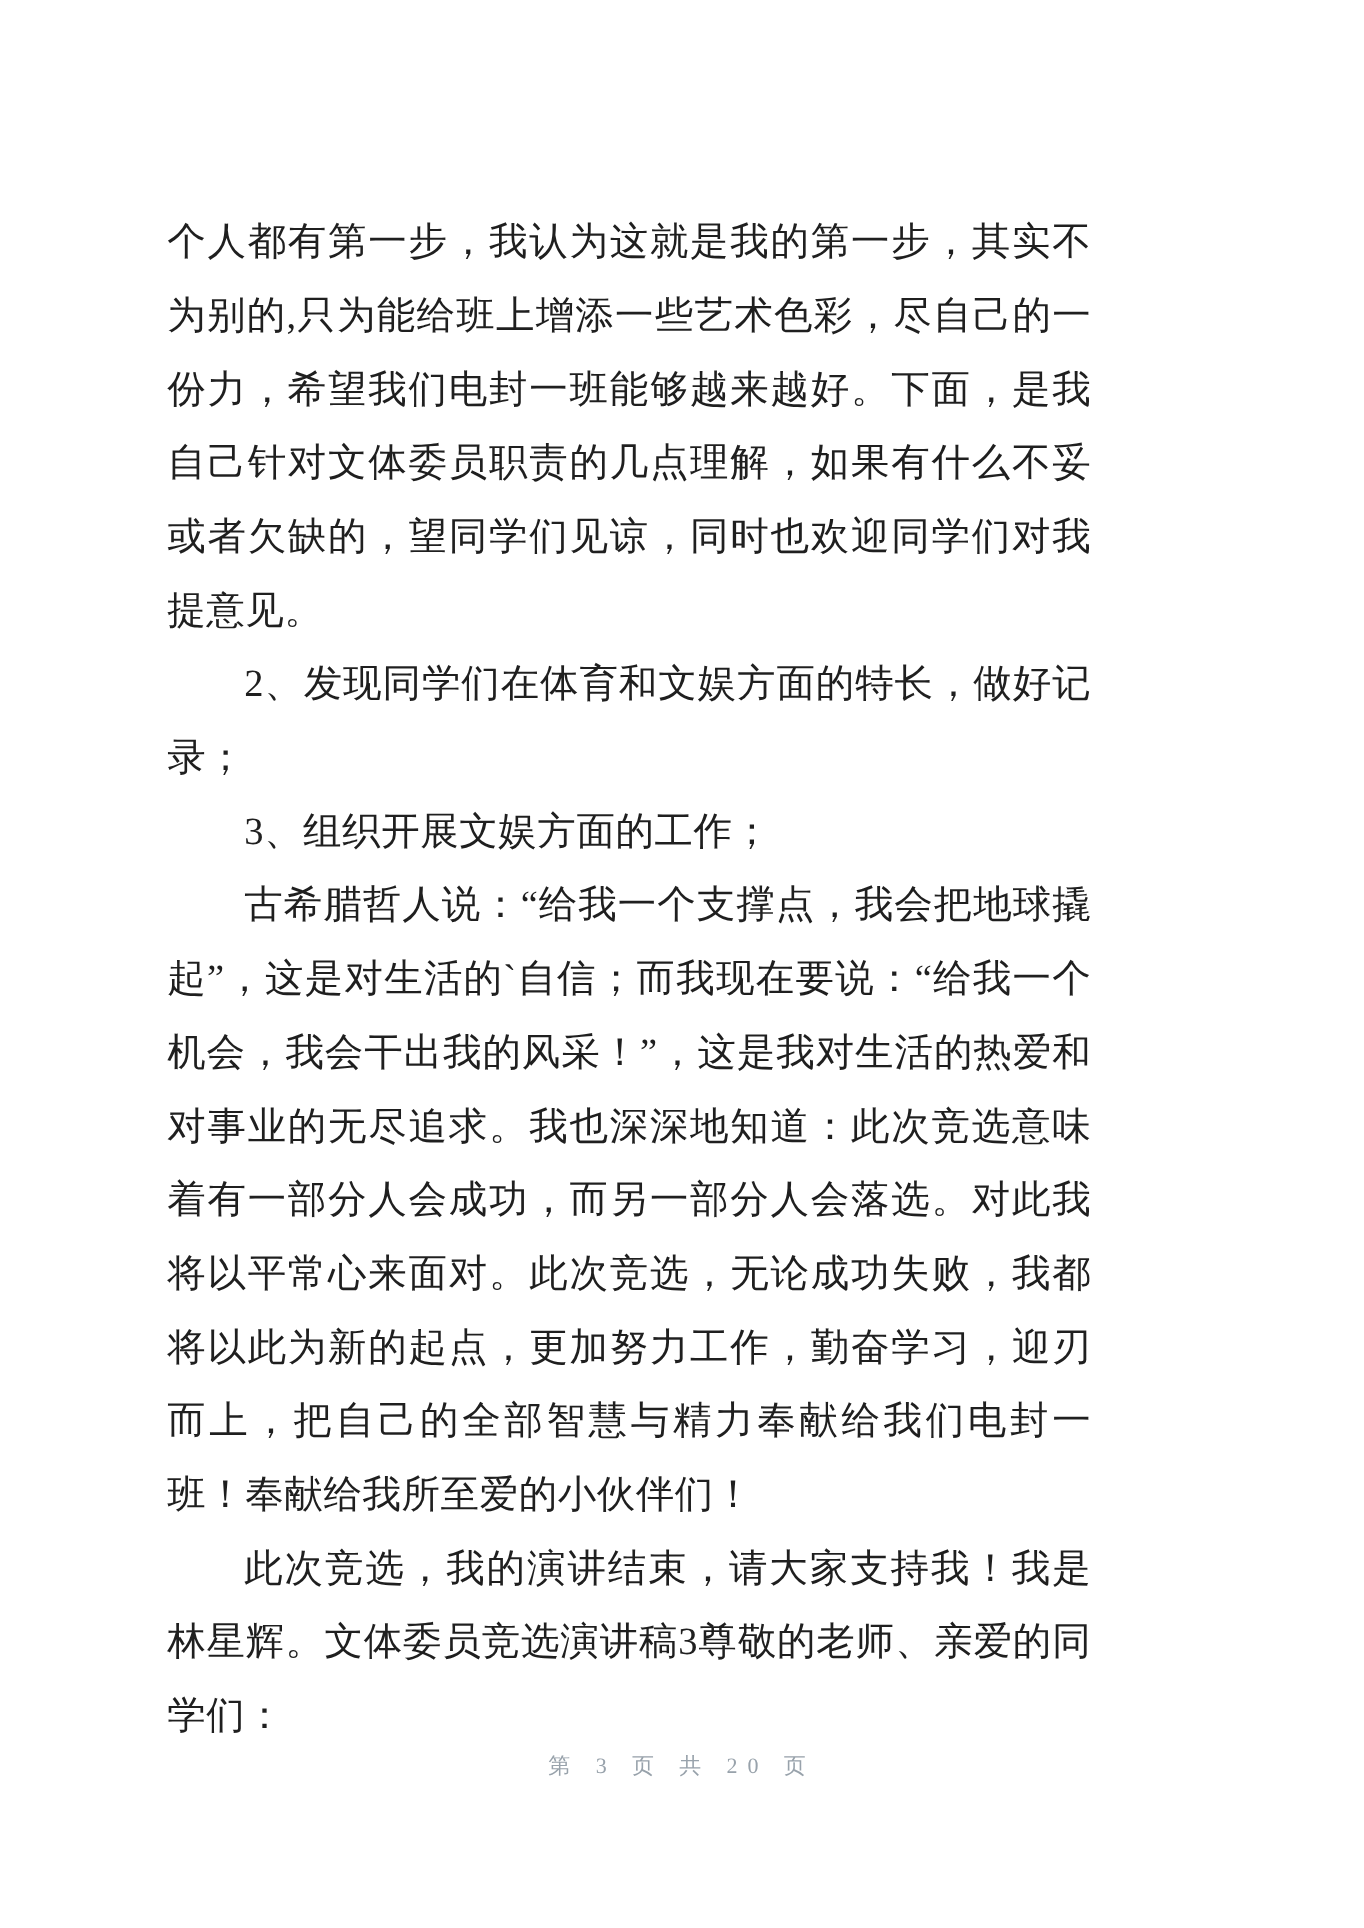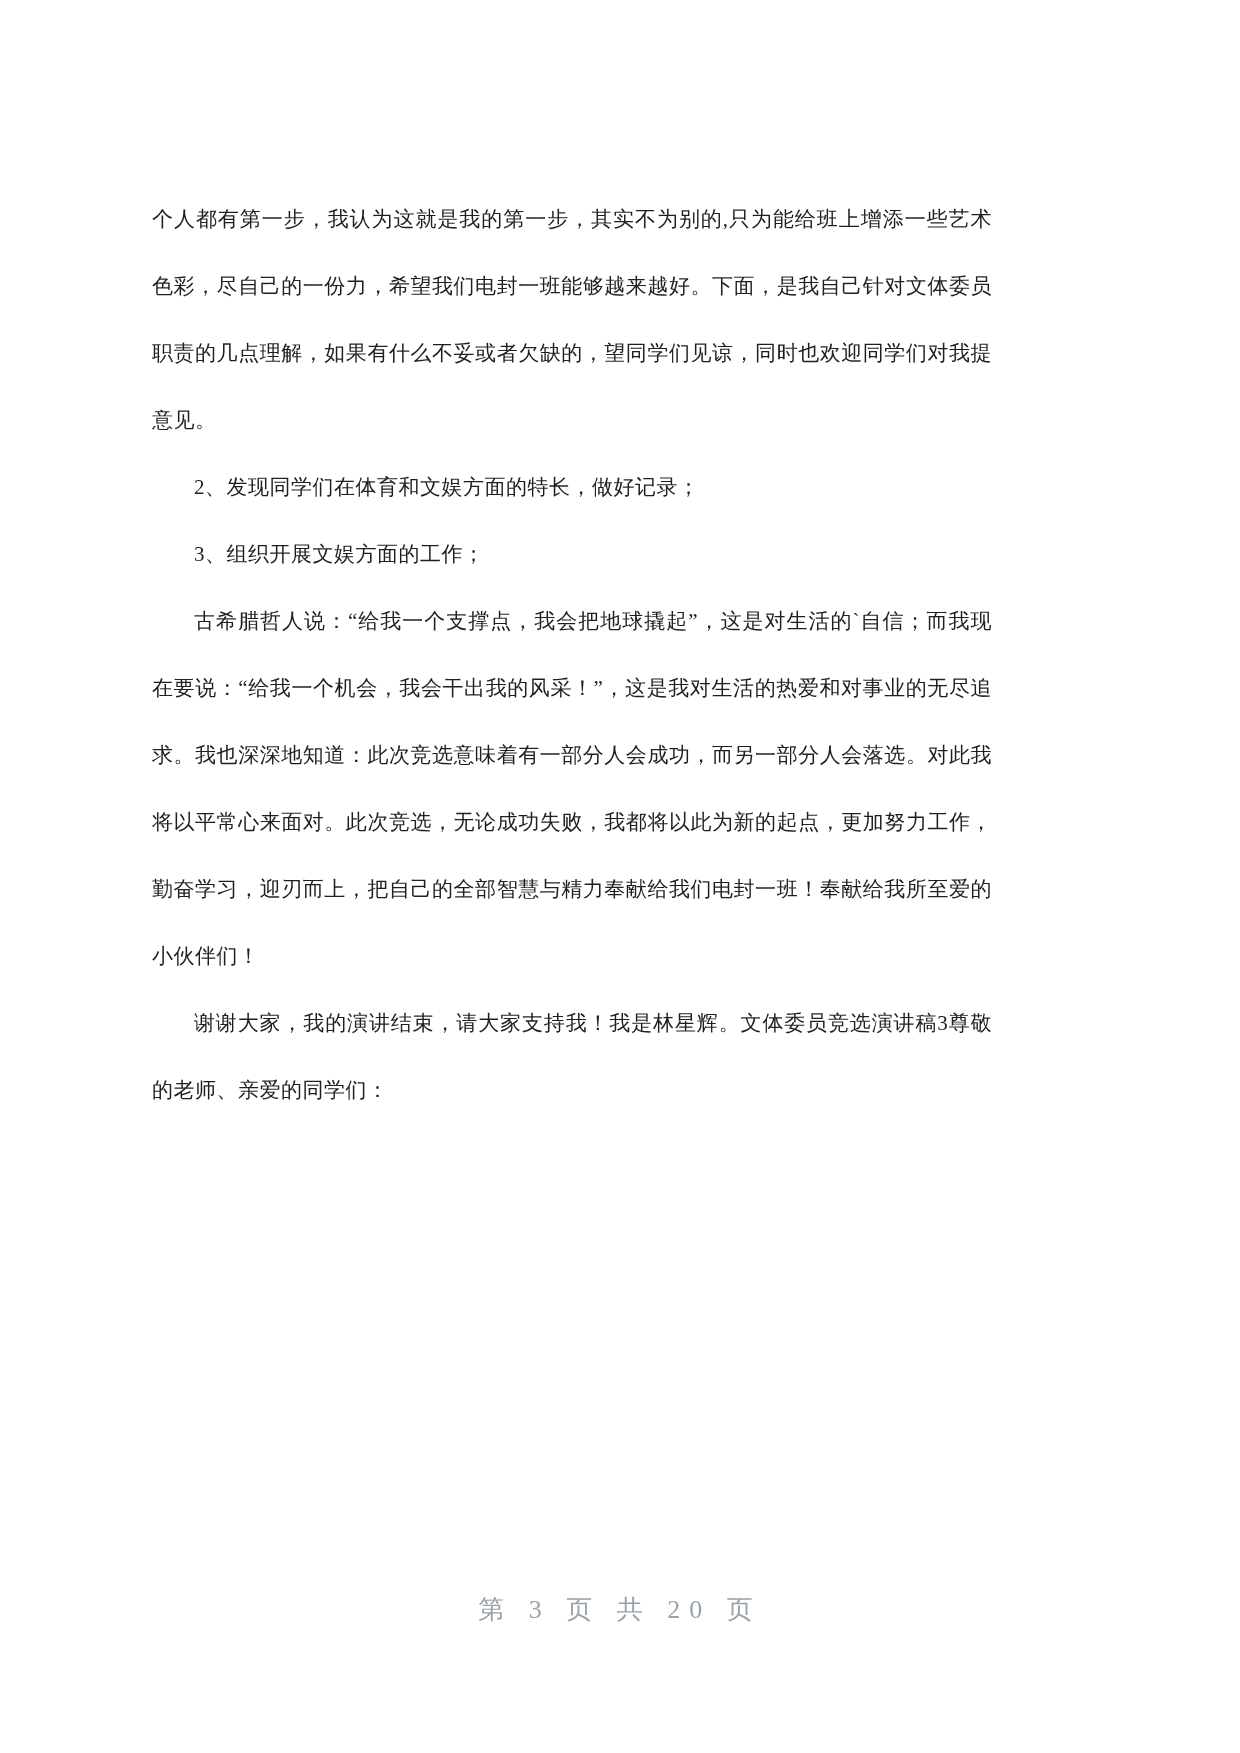--- a/index.html
+++ b/index.html
@@ -13,54 +13,54 @@
     height: 1753px;
     background: #ffffff;
     overflow: hidden;
     font-family: "Liberation Serif", "DejaVu Serif", serif;
   }
   .content {
     position: absolute;
     left: 152px;
     top: 186px;
     width: 840px;
-    font-size: 21px;
+    font-size: 35px;
     line-height: 67px;
     color: #1f1f1f;
     font-weight: 400;
   }
   .content p {
     margin: 0;
     padding: 0;
     text-align: justify;
     letter-spacing: 0.5px;
   }
   .content p.indent {
     text-indent: 2em;
   }
   .footer {
     position: absolute;
     left: 0;
     top: 1592px;
     width: 100%;
     text-align: center;
-    font-size: 26px;
+    font-size: 20px;
     letter-spacing: 9px;
     color: #98a2ab;
     font-family: "Liberation Serif", "DejaVu Serif", serif;
   }
 </style>
 </head>
 <body>
 
 <div class="page">
 
   <div class="content">
     <p>个人都有第一步，我认为这就是我的第一步，其实不为别的,只为能给班上增添一些艺术色彩，尽自己的一份力，希望我们电封一班能够越来越好。下面，是我自己针对文体委员职责的几点理解，如果有什么不妥或者欠缺的，望同学们见谅，同时也欢迎同学们对我提意见。</p>
     <p class="indent">2、发现同学们在体育和文娱方面的特长，做好记录；</p>
     <p class="indent">3、组织开展文娱方面的工作；</p>
     <p class="indent">古希腊哲人说：“给我一个支撑点，我会把地球撬起”，这是对生活的`自信；而我现在要说：“给我一个机会，我会干出我的风采！”，这是我对生活的热爱和对事业的无尽追求。我也深深地知道：此次竞选意味着有一部分人会成功，而另一部分人会落选。对此我将以平常心来面对。此次竞选，无论成功失败，我都将以此为新的起点，更加努力工作，勤奋学习，迎刃而上，把自己的全部智慧与精力奉献给我们电封一班！奉献给我所至爱的小伙伴们！</p>
-    <p class="indent">谢谢大家，我的演讲结束，请大家支持我！我是林星辉。文体委员竞选演讲稿3尊敬的老师、亲爱的同学们：</p>
+    <p class="indent">此次竞选，我的演讲结束，请大家支持我！我是林星辉。文体委员竞选演讲稿3尊敬的老师、亲爱的同学们：</p>
   </div>
 
   <div class="footer">第 3 页 共 20 页</div>
 
 </div>
 
 </body></html>

